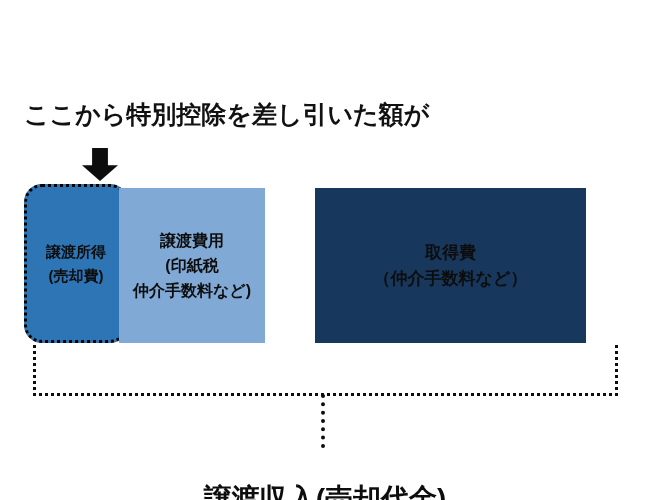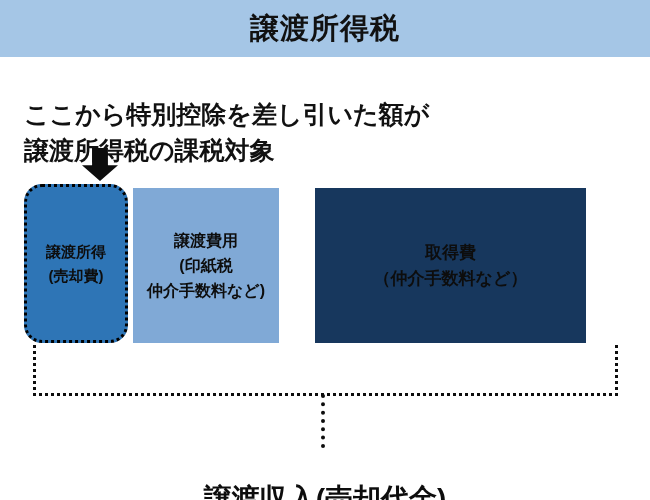--- a/index.html
+++ b/index.html
@@ -30,21 +30,21 @@
     background:#0d0d0d;
     clip-path:polygon(28% 0,72% 0,72% 52%,100% 52%,50% 100%,0 52%,28% 52%);
   }
   
   .bar{position:absolute;left:0;top:184px;width:650px;height:166px;}
   .seg{
     position:absolute;top:4px;height:155px;
     display:flex;flex-direction:column;align-items:center;justify-content:center;
     font-weight:bold;text-align:center;
   }
-  .seg-expenses{left:133px;width:146px;font-size:16px;line-height:25px;}
+  .seg-expenses{left:119px;width:146px;font-size:16px;line-height:25px;}
   .seg-acquisition{left:315px;width:271px;font-size:17px;line-height:26px;}
   .seg-gain{
     left:30px;top:0;width:104px;height:159px;
     border:3px dotted #000000;border-radius:18px;
     display:flex;flex-direction:column;align-items:center;justify-content:center;
     font-size:15px;line-height:24px;font-weight:bold;text-align:center;
     box-sizing:border-box;
   }
   
   .bracket{
@@ -61,27 +61,23 @@
   .bottom-label{
     position:absolute;left:0;top:480px;width:650px;
     text-align:center;font-size:28px;font-weight:bold;color:#0d0d0d;
   }
 </style>
 </head>
 <body>
 
 <div class="canvas">
 
-  <div class="header" style="background: rgb(165, 198, 230);">
-    <h1>譲渡所得税</h1>
-  </div>
 
   <div class="note">
     <div>ここから特別控除を差し引いた額が</div>
-    <div>譲渡所得税の課税対象</div>
   </div>
 
   <div class="down-arrow"></div>
 
   <div class="bar">
     <div class="seg seg-expenses" style="background: rgb(128, 169, 214); color: rgb(13, 13, 13);">
       <div>譲渡費用</div>
       <div>(印紙税</div>
       <div>仲介手数料など)</div>
     </div>

